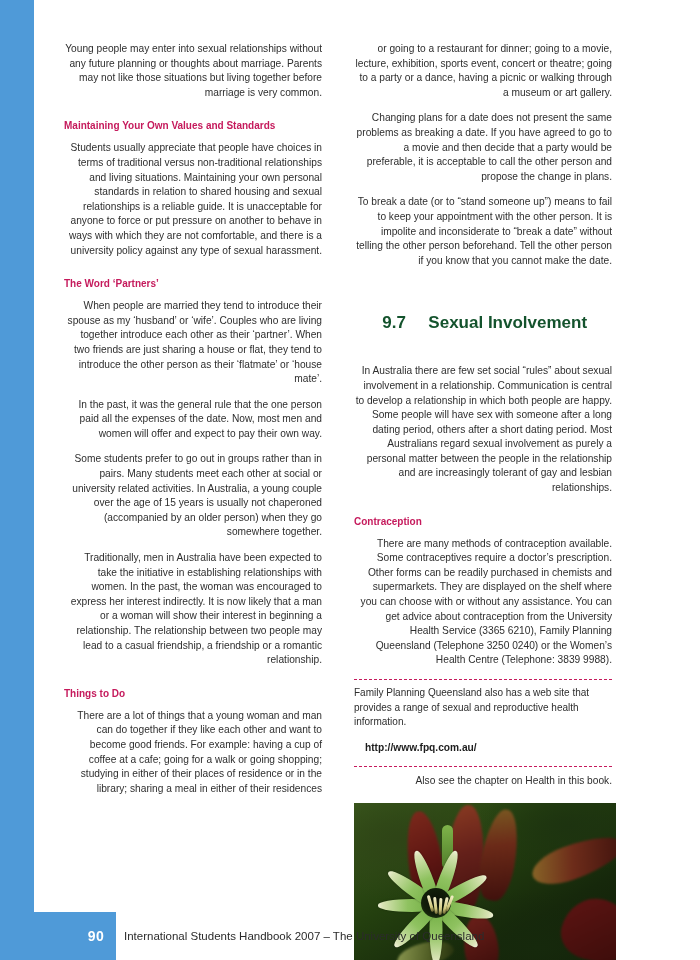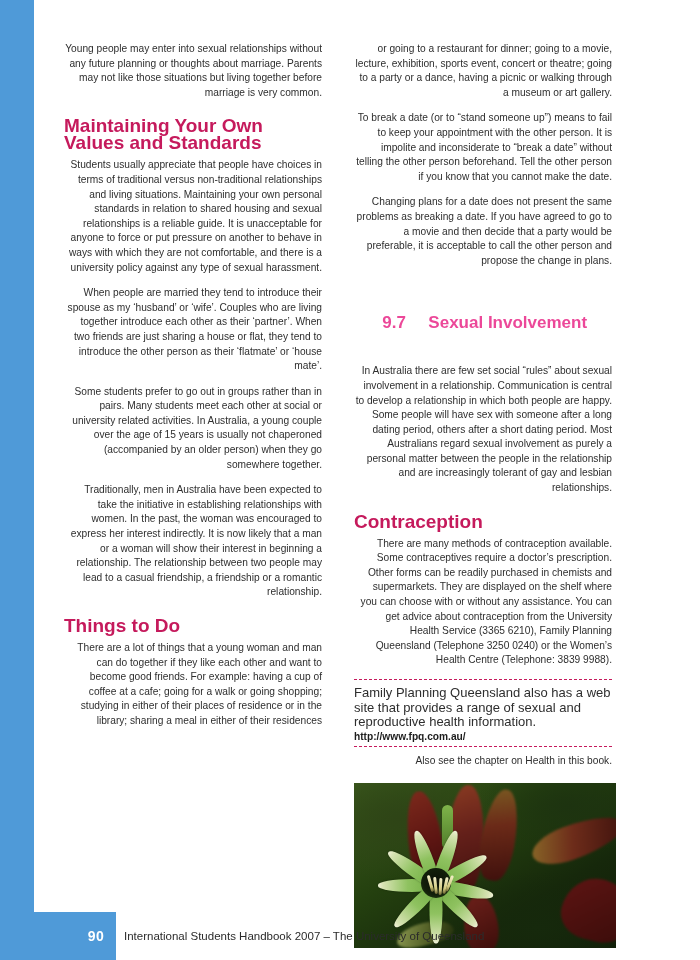--- a/index.html
+++ b/index.html
@@ -74,54 +74,54 @@
 
   p.body {
     margin: 0 0 11px 0;
     font-size: 10.2px;
     line-height: 14.6px;
     color: #2e2e2e;
     text-align: right;
   }
   h2.section-heading {
     margin: 0 0 7px 0;
-    font-size: 19px;
+    font-size: 10px;
     line-height: 17px;
     font-weight: bold;
     color: #c51a5c;
   }
   h2.section-heading.spaced-top { margin-top: 17px; }
 
   h1.chapter-heading {
     margin: 22px 0 8px 0;
     font-size: 17px;
     line-height: 22px;
     font-weight: bold;
-    color: #ec4899;
+    color: #14532d;
     white-space: pre;
   }
   h1.chapter-heading .num { display: inline-block; width: 46px; }
 
   
   .dashed-rule {
     border-top: 1px dashed #c51a5c;
     height: 0;
     margin: 4px 0 6px 0;
   }
   .dashed-rule.lower { margin: 2px 0 7px 0; }
   p.url-line {
-    margin: 0;
+    margin: 11px;
     font-size: 10.2px;
     line-height: 14.6px;
     font-weight: bold;
     color: #1d1d1d;
   }
   p.boxed-body {
     margin: 0;
-    font-size: 13px;
+    font-size: 10px;
     line-height: 14.6px;
     color: #2e2e2e;
   }
 
   
   #photo {
     position: relative;
     margin-top: 14px;
     width: 262px;
     height: 165px;
@@ -213,39 +213,41 @@
 <div id="content">
 
   <div class="column" id="col-left">
 
     <p class="body">Young people may enter into sexual relationships without any future planning or thoughts about marriage. Parents may not like those situations but living together before marriage is very common.</p>
 
     <h2 class="section-heading spaced-top">Maintaining Your Own Values and Standards</h2>
 
     <p class="body">Students usually appreciate that people have choices in terms of traditional versus non-traditional relationships and living situations. Maintaining your own personal standards in relation to shared housing and sexual relationships is a reliable guide. It is unacceptable for anyone to force or put pressure on another to behave in ways with which they are not comfortable, and there is a university policy against any type of sexual harassment.</p>
 
+    <h2 class="section-heading spaced-top">The Word ‘Partners’</h2>
 
     <p class="body">When people are married they tend to introduce their spouse as my ‘husband’ or ‘wife’. Couples who are living together introduce each other as their ‘partner’. When two friends are just sharing a house or flat, they tend to introduce the other person as their ‘flatmate’ or ‘house mate’.</p>
 
 
+    <p class="body">In the past, it was the general rule that the one person paid all the expenses of the date. Now, most men and women will offer and expect to pay their own way.</p>
     <p class="body">Some students prefer to go out in groups rather than in pairs. Many students meet each other at social or university related activities. In Australia, a young couple over the age of 15 years is usually not chaperoned (accompanied by an older person) when they go somewhere together.</p>
     <p class="body">Traditionally, men in Australia have been expected to take the initiative in establishing relationships with women. In the past, the woman was encouraged to express her interest indirectly. It is now likely that a man or a woman will show their interest in beginning a relationship. The relationship between two people may lead to a casual friendship, a friendship or a romantic relationship.</p>
 
     <h2 class="section-heading spaced-top">Things to Do</h2>
 
     <p class="body">There are a lot of things that a young woman and man can do together if they like each other and want to become good friends. For example: having a cup of coffee at a cafe; going for a walk or going shopping; studying in either of their places of residence or in the library; sharing a meal in either of their residences</p>
   </div>
 
   <div class="column" id="col-right">
 
     <p class="body">or going to a restaurant for dinner; going to a movie, lecture, exhibition, sports event, concert or theatre; going to a party or a dance, having a picnic or walking through a museum or art gallery.</p>
 
 
+    <p class="body">Changing plans for a date does not present the same problems as breaking a date. If you have agreed to go to a movie and then decide that a party would be preferable, it is acceptable to call the other person and propose the change in plans.</p>
     <p class="body">To break a date (or to “stand someone up”) means to fail to keep your appointment with the other person. It is impolite and inconsiderate to “break a date” without telling the other person beforehand. Tell the other person if you know that you cannot make the date.</p>
-    <p class="body">Changing plans for a date does not present the same problems as breaking a date. If you have agreed to go to a movie and then decide that a party would be preferable, it is acceptable to call the other person and propose the change in plans.</p>
 
     <h1 class="chapter-heading">
       <span class="num">9.7</span><span>Sexual Involvement</span>
     </h1>
 
     <p class="body">In Australia there are few set social “rules” about sexual involvement in a relationship. Communication is central to develop a relationship in which both people are happy. Some people will have sex with someone after a long dating period, others after a short dating period. Most Australians regard sexual involvement as purely a personal matter between the people in the relationship and are increasingly tolerant of gay and lesbian relationships.</p>
 
     <h2 class="section-heading spaced-top">Contraception</h2>
 
     <p class="body">There are many methods of contraception available. Some contraceptives require a doctor’s prescription. Other forms can be readily purchased in chemists and supermarkets. They are displayed on the shelf where you can choose with or without any assistance. You can get advice about contraception from the University Health Service (3365 6210), Family Planning Queensland (Telephone 3250 0240) or the Women’s Health Centre (Telephone:  3839 9988).</p>

